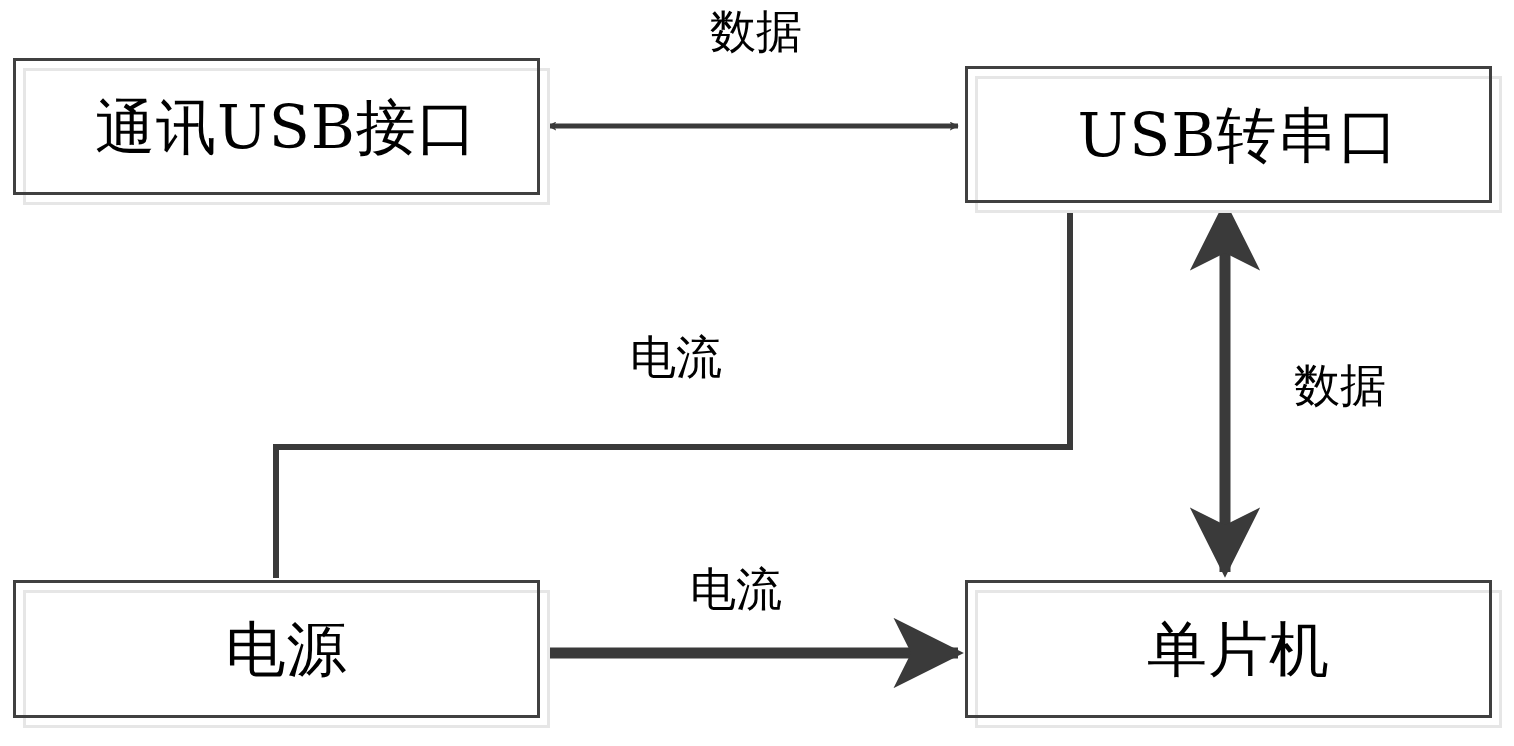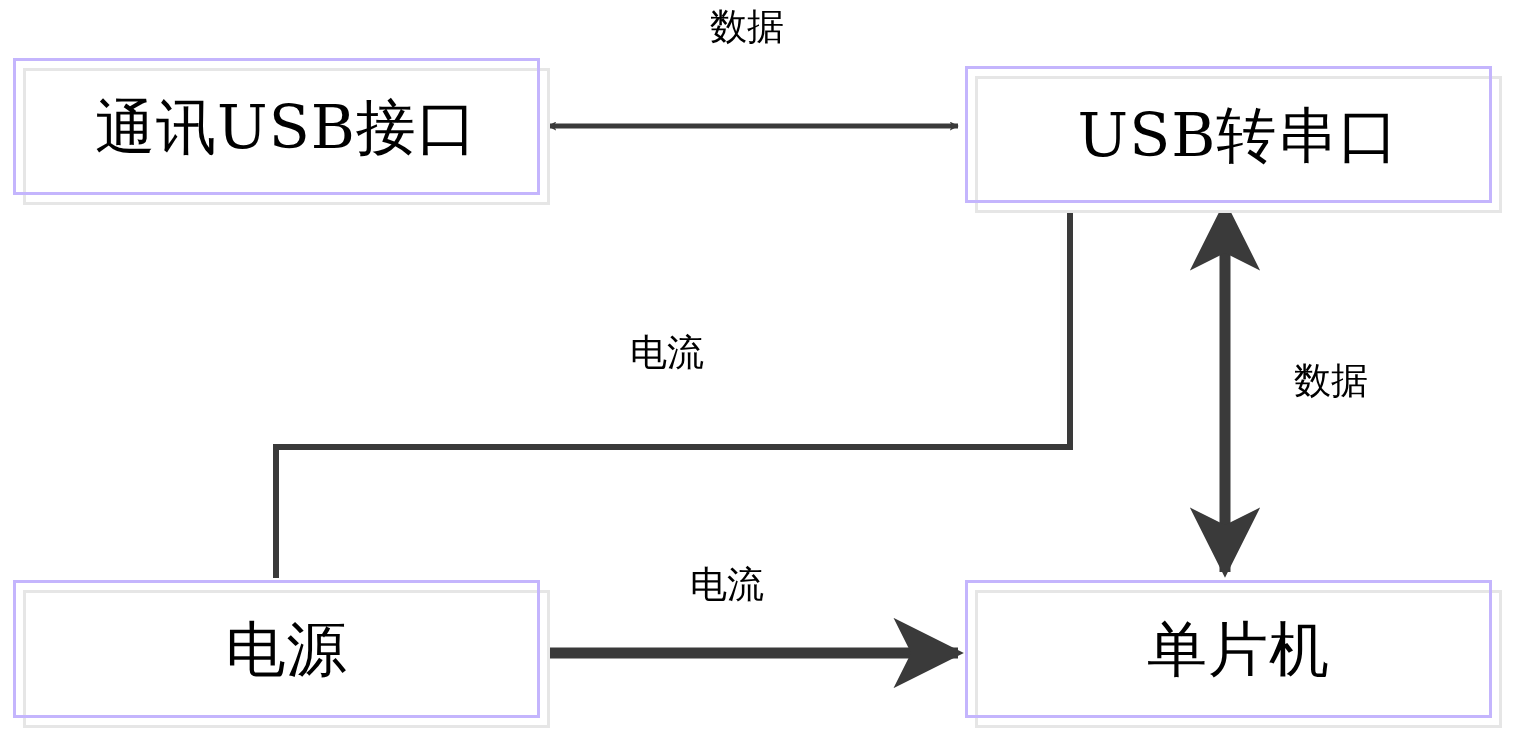--- a/index.html
+++ b/index.html
@@ -30,41 +30,41 @@
     border: 3px solid #e6e6e6;
     box-sizing: border-box;
     background: #ffffff;
   }
   .node .frame {
     position: absolute;
     left: 0;
     top: 0;
     width: 100%;
     height: 100%;
-    border: 3px solid #c4b5fd;
+    border: 3px solid #404040;
     box-sizing: border-box;
     background: transparent;
     display: flex;
     align-items: center;
     justify-content: center;
     padding-left: 20px;
   }
   .node .label {
     font-size: 60px;
     line-height: 1;
     color: #000000;
     letter-spacing: 1px;
     white-space: nowrap;
     font-family: "DejaVu Serif", "Liberation Serif", serif;
   }
 
   
   .edge-label {
     position: absolute;
-    font-size: 37px;
+    font-size: 46px;
     line-height: 1;
     color: #000000;
     white-space: nowrap;
     font-family: "DejaVu Serif", "Liberation Serif", serif;
   }
 
   
   #edges {
     position: absolute;
     left: 0;

